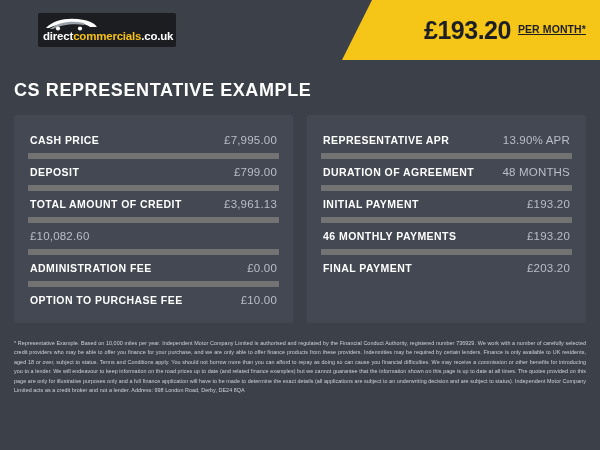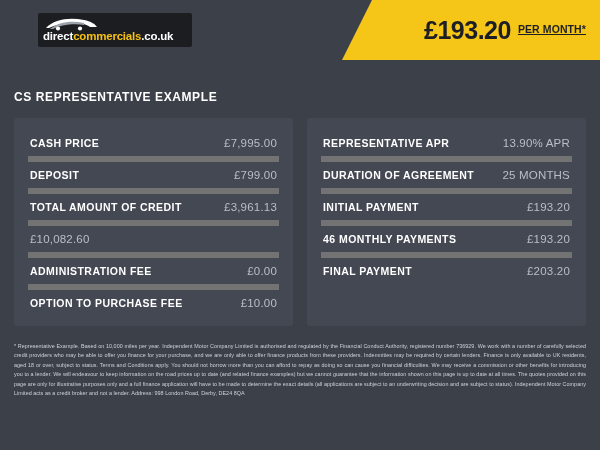--- a/index.html
+++ b/index.html
@@ -30,21 +30,20 @@
   }
   .logo-box {
     position: absolute;
     left: 38px;
     top: 13px;
     width: 138px;
     height: 34px;
     background: #1b1d21;
     border-radius: 2px;
     overflow: hidden;
-    padding-left: 16px;
   }
   .logo-swoosh {
     position: absolute;
     left: 6px;
     top: 4px;
     width: 54px;
     height: 14px;
   }
   .logo-text {
     position: absolute;
@@ -94,22 +93,22 @@
     font-size: 10.5px;
     font-weight: bold;
     margin-left: 7px;
     padding-bottom: 2px;
     letter-spacing: 0.1px;
     text-decoration: underline;
   }
 
   
   .title {
-    margin: 30px 0 0 14px;
-    font-size: 12px;
+    margin: 20px 0 0 14px;
+    font-size: 18px;
     font-weight: bold;
     letter-spacing: 0.6px;
     color: #ffffff;
   }
 
   
   .panels {
     display: flex;
     gap: 14px;
     margin: 14px 14px 0 14px;
@@ -209,21 +208,21 @@
       </div>
     </div>
 
     <div class="panel">
       <div class="row">
         <span class="row-label">REPRESENTATIVE APR</span>
         <span class="row-value">13.90% APR</span>
       </div>
       <div class="row">
         <span class="row-label">DURATION OF AGREEMENT</span>
-        <span class="row-value">25 MONTHS</span>
+        <span class="row-value">48 MONTHS</span>
       </div>
       <div class="row">
         <span class="row-label">INITIAL PAYMENT</span>
         <span class="row-value">£193.20</span>
       </div>
       <div class="row">
         <span class="row-label">46 MONTHLY PAYMENTS</span>
         <span class="row-value">£193.20</span>
       </div>
       <div class="row">

